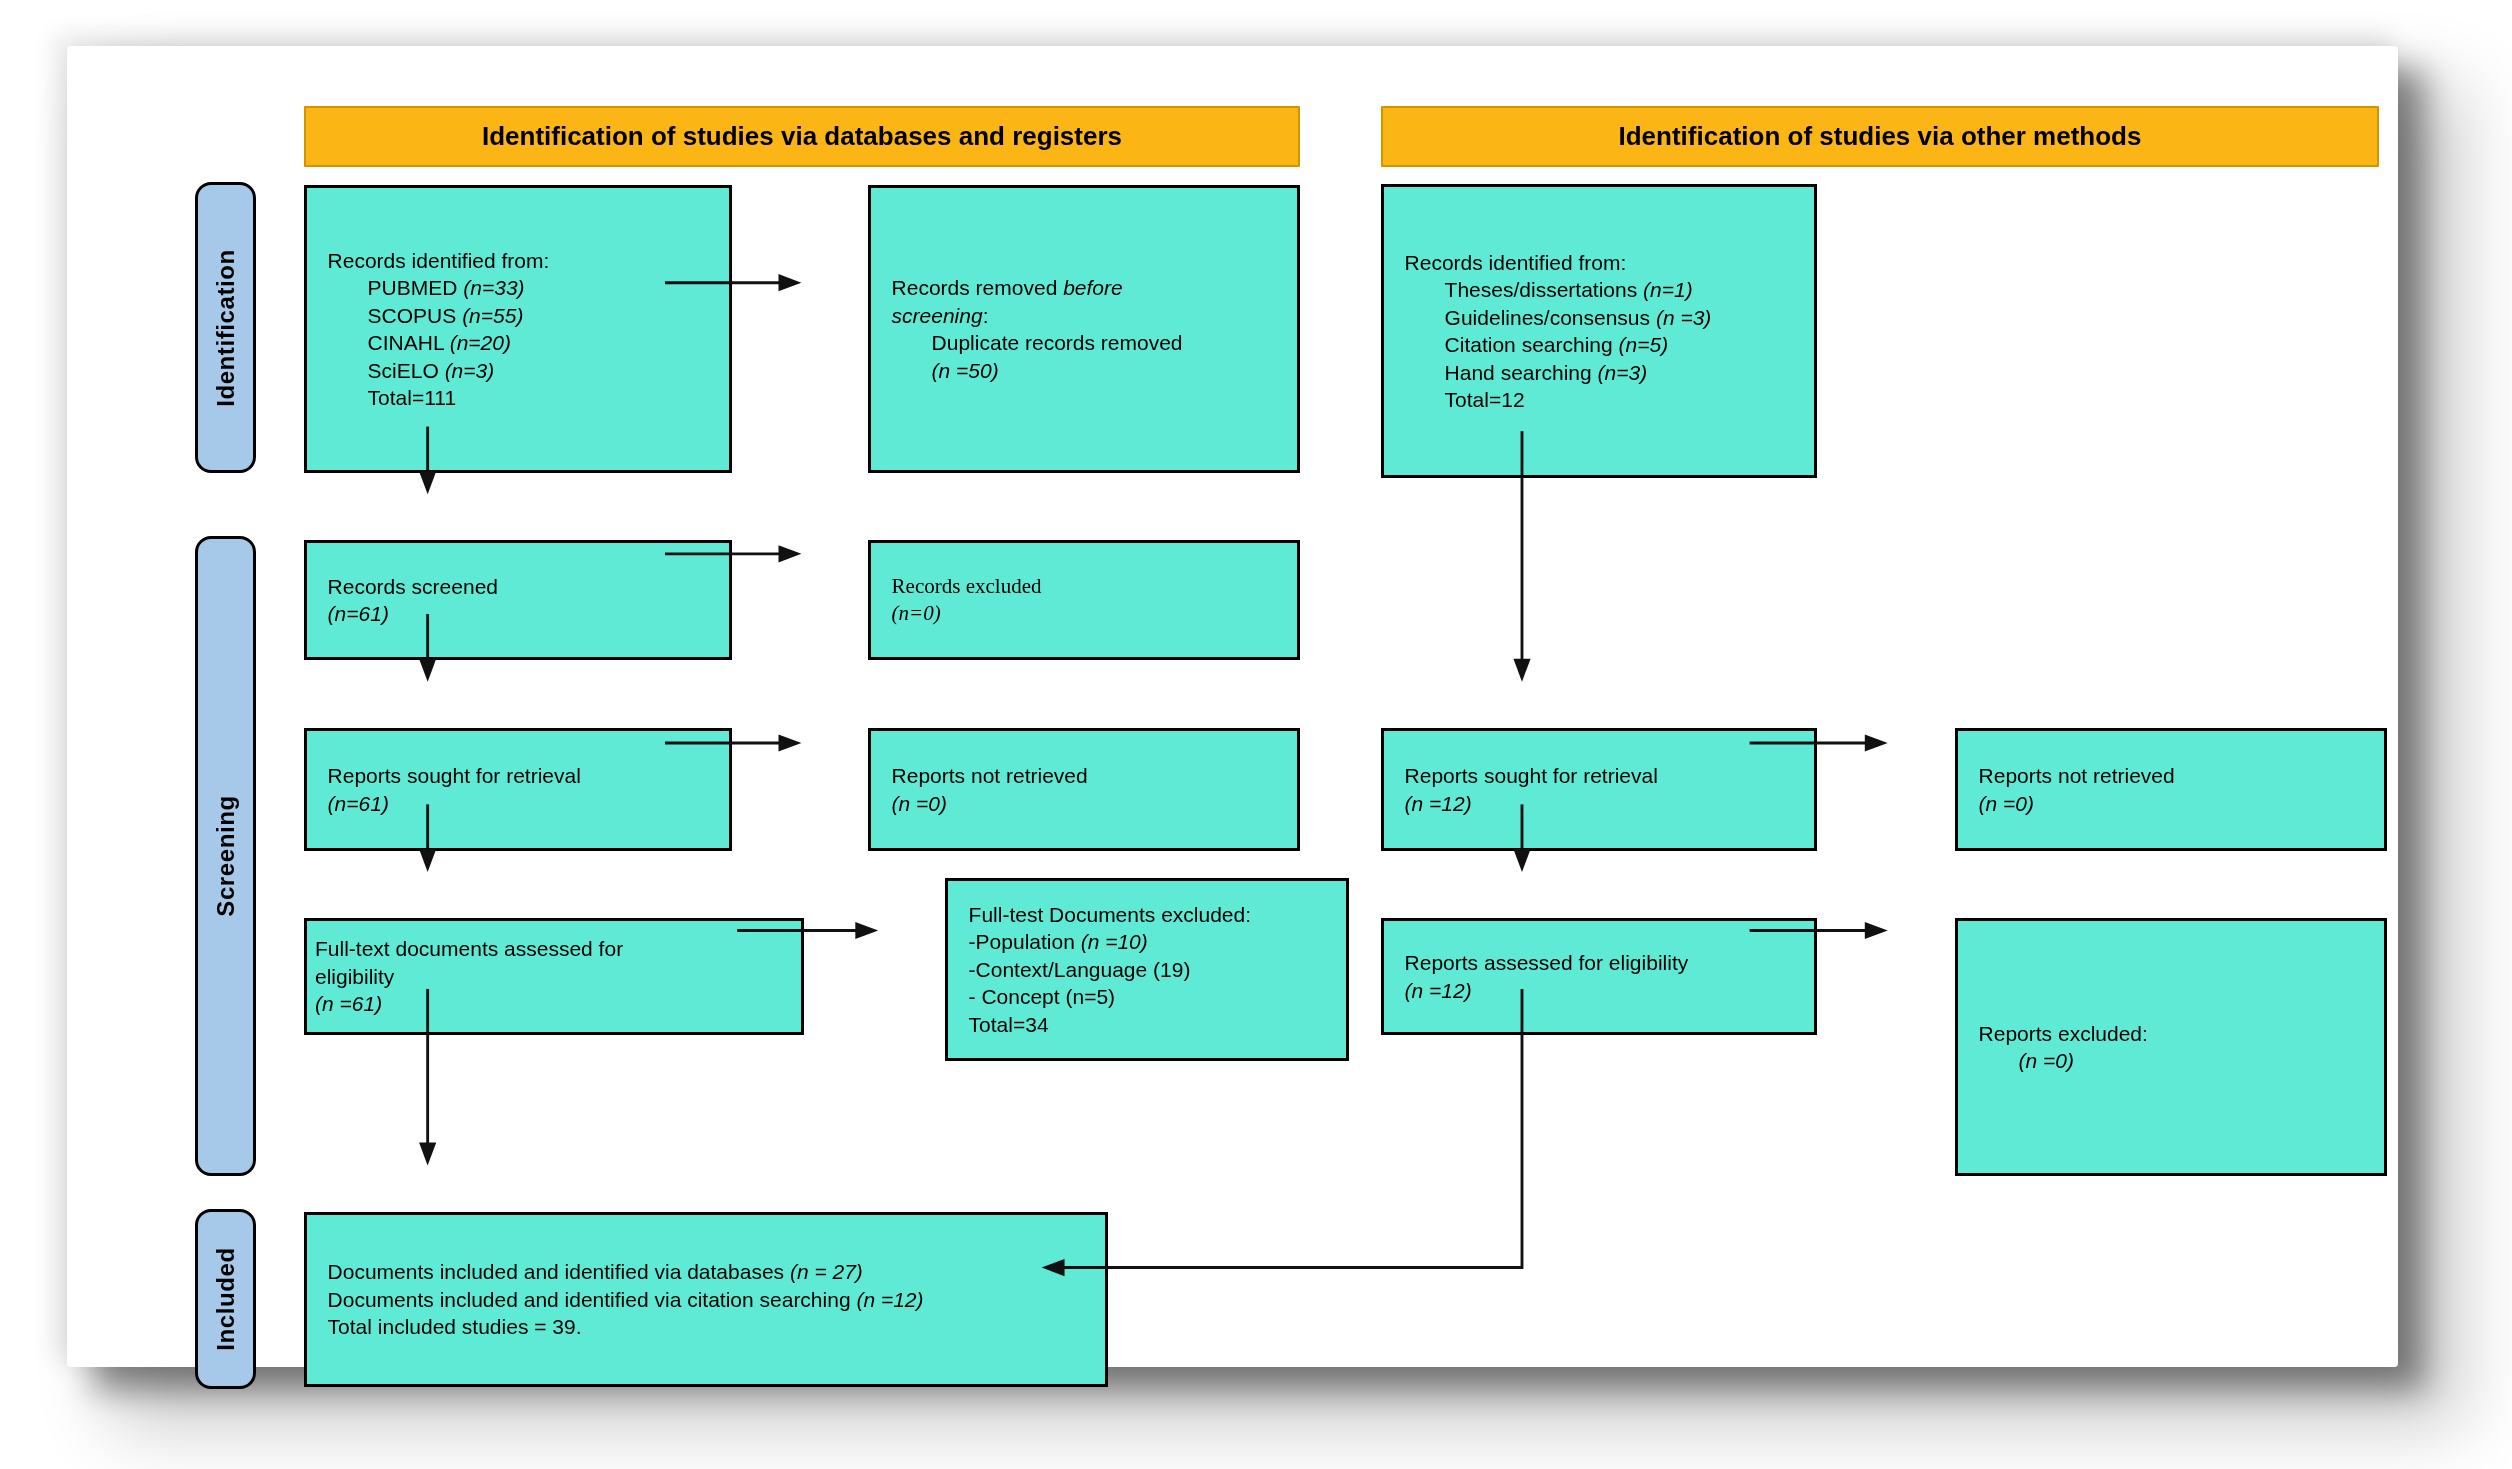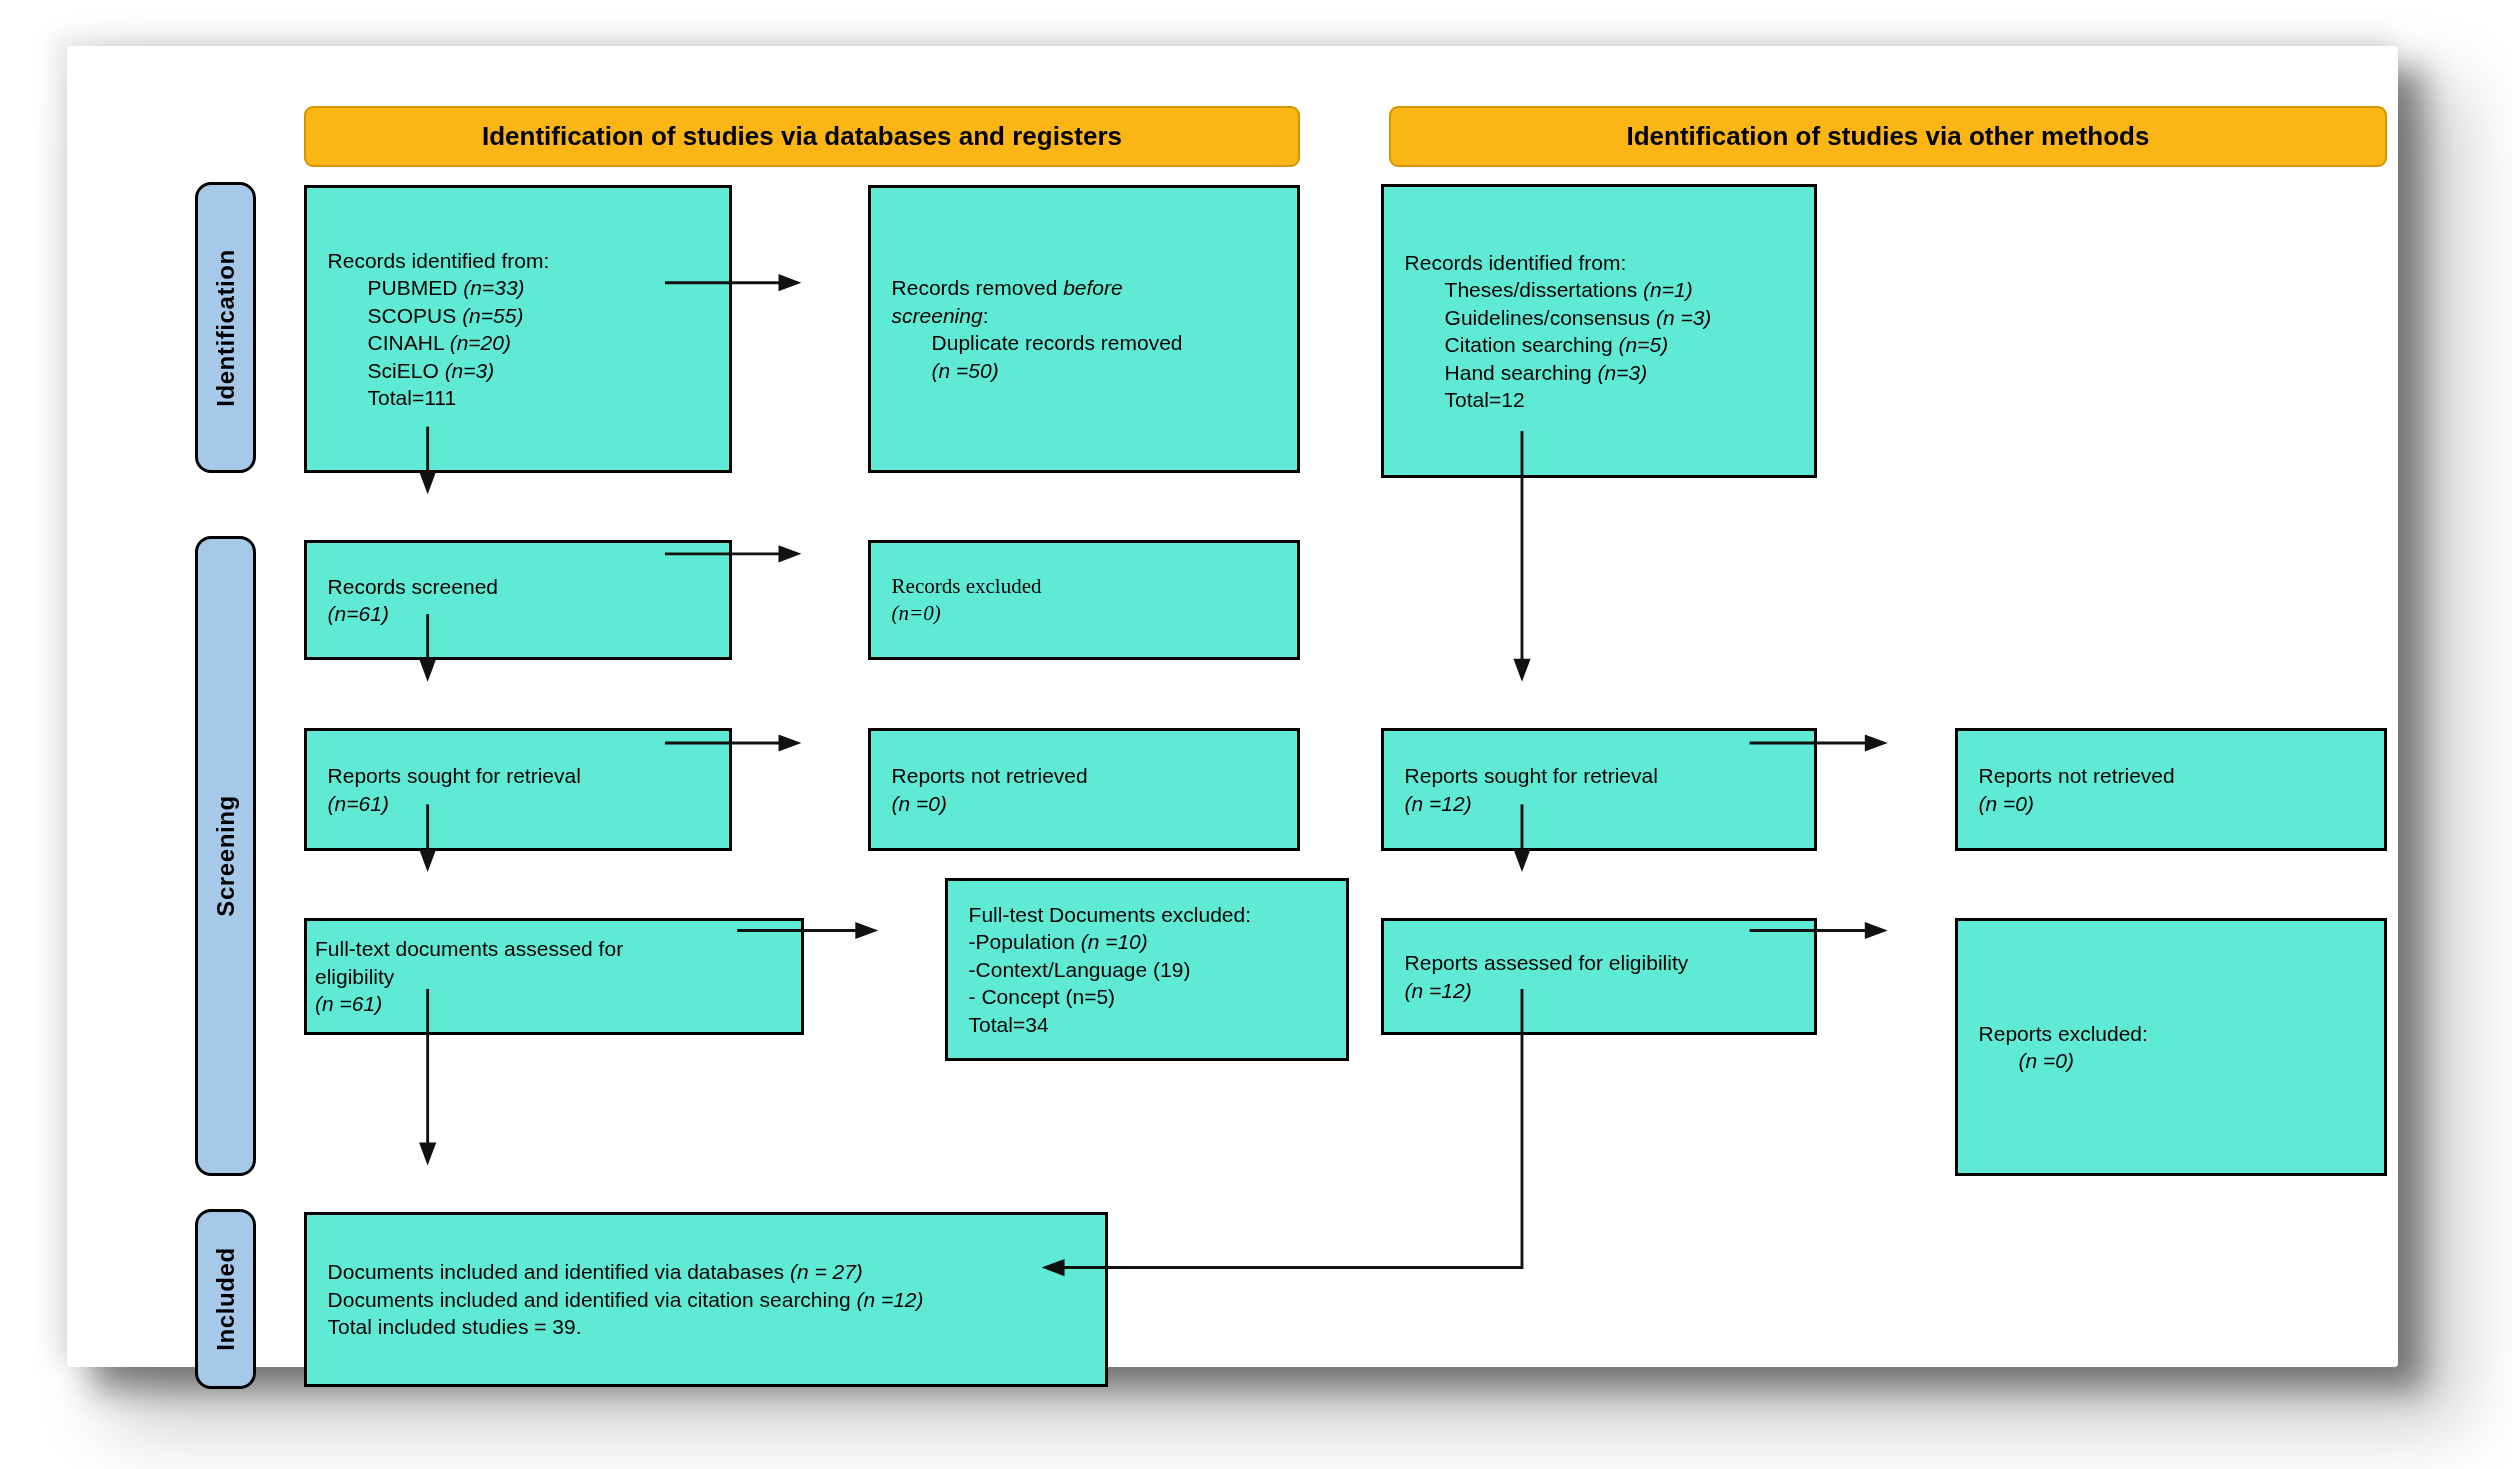--- a/index.html
+++ b/index.html
@@ -12,21 +12,21 @@
     background:#ffffff;border-radius:3.4px;
     box-shadow:
       26px 23px 32px 0 rgba(0,0,0,0.42),
       54px 49px 75px 10.3px rgba(0,0,0,0.20),
       -9.2px -8px 24px 2.3px rgba(0,0,0,0.10);
   }
   .banner{
     position:absolute;height:61px;top:60px;
     background:var(--banner-fill,#FBB515);
     border:2.3px solid var(--banner-border,#D29500);
-    border-radius:9px;box-sizing:border-box;
+    border-radius:1px;box-sizing:border-box;
     display:flex;align-items:center;justify-content:center;
     font-size:26px;font-weight:bold;color:#000;
   }
   .side-label{
     position:absolute;left:128px;width:61px;
     background:var(--label-fill,#A6C9EA);
     border:3.4px solid #000;border-radius:16px;box-sizing:border-box;
     display:flex;align-items:center;justify-content:center;
   }
   .side-label span{
@@ -47,21 +47,21 @@
   svg.arrows polygon{fill:var(--arrow,#111);stroke:none;}
 </style>
 </head>
 <body>
 
 <div class="page">
 
   <div class="banner" style="left:237px;width:996px;">
     <span>Identification of studies via databases and registers</span>
   </div>
-  <div class="banner" style="left:1314px;width:998px;margin-left:8px;">
+  <div class="banner" style="left:1314px;width:998px;">
     <span>Identification of studies via other methods</span>
   </div>
 
   <div class="side-label" style="top:136px;height:291px;">
     <span>Identification</span>
   </div>
   <div class="side-label" style="top:490px;height:640px;">
     <span>Screening</span>
   </div>
   <div class="side-label" style="top:1163px;height:180px;">

